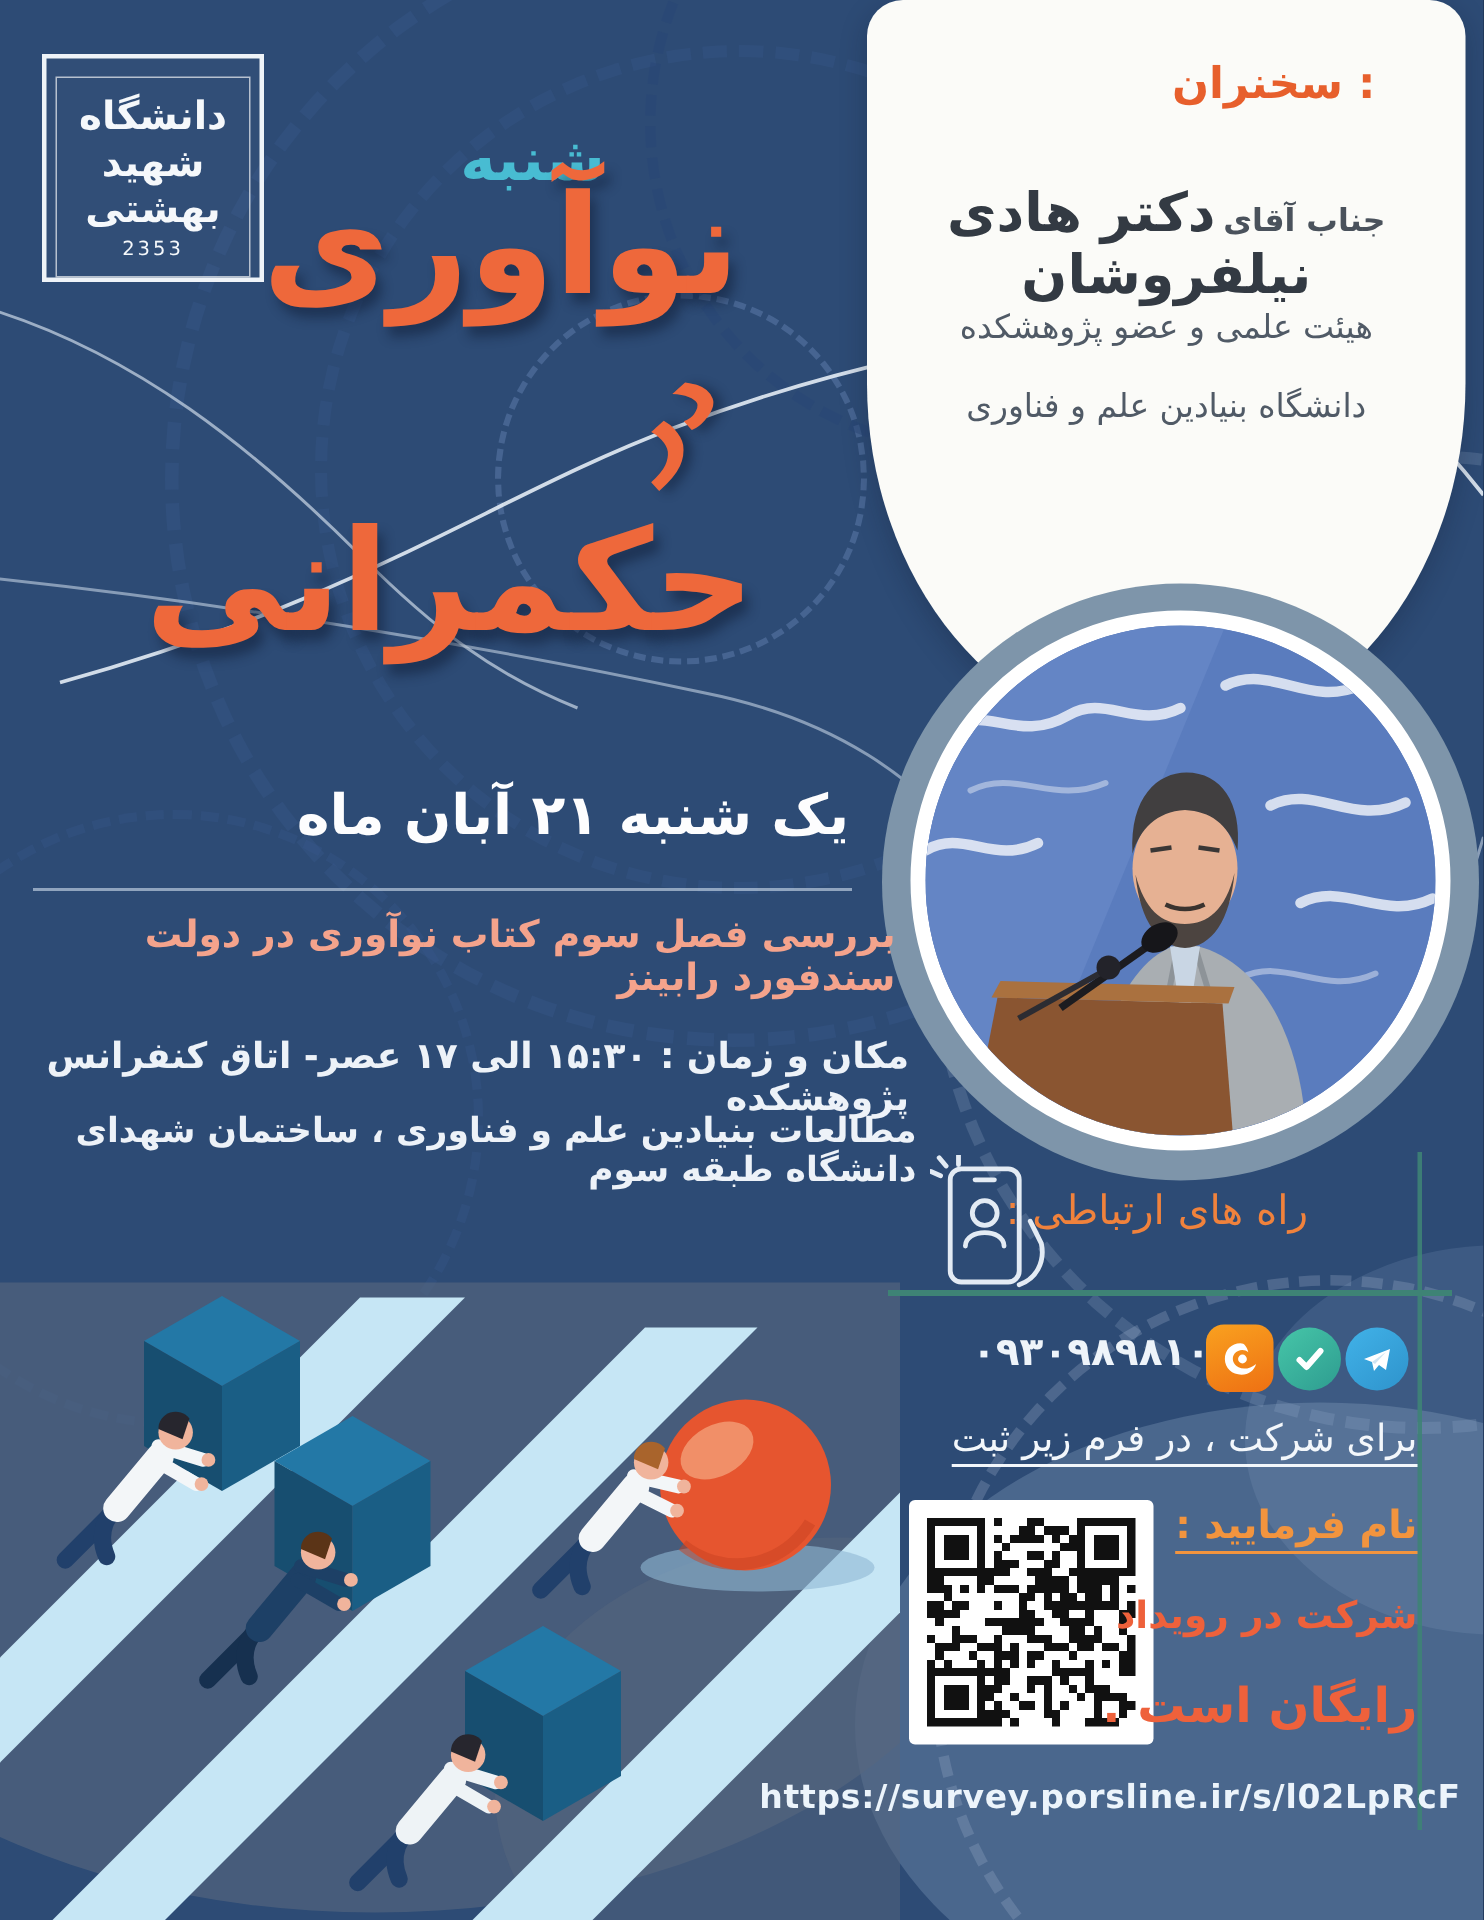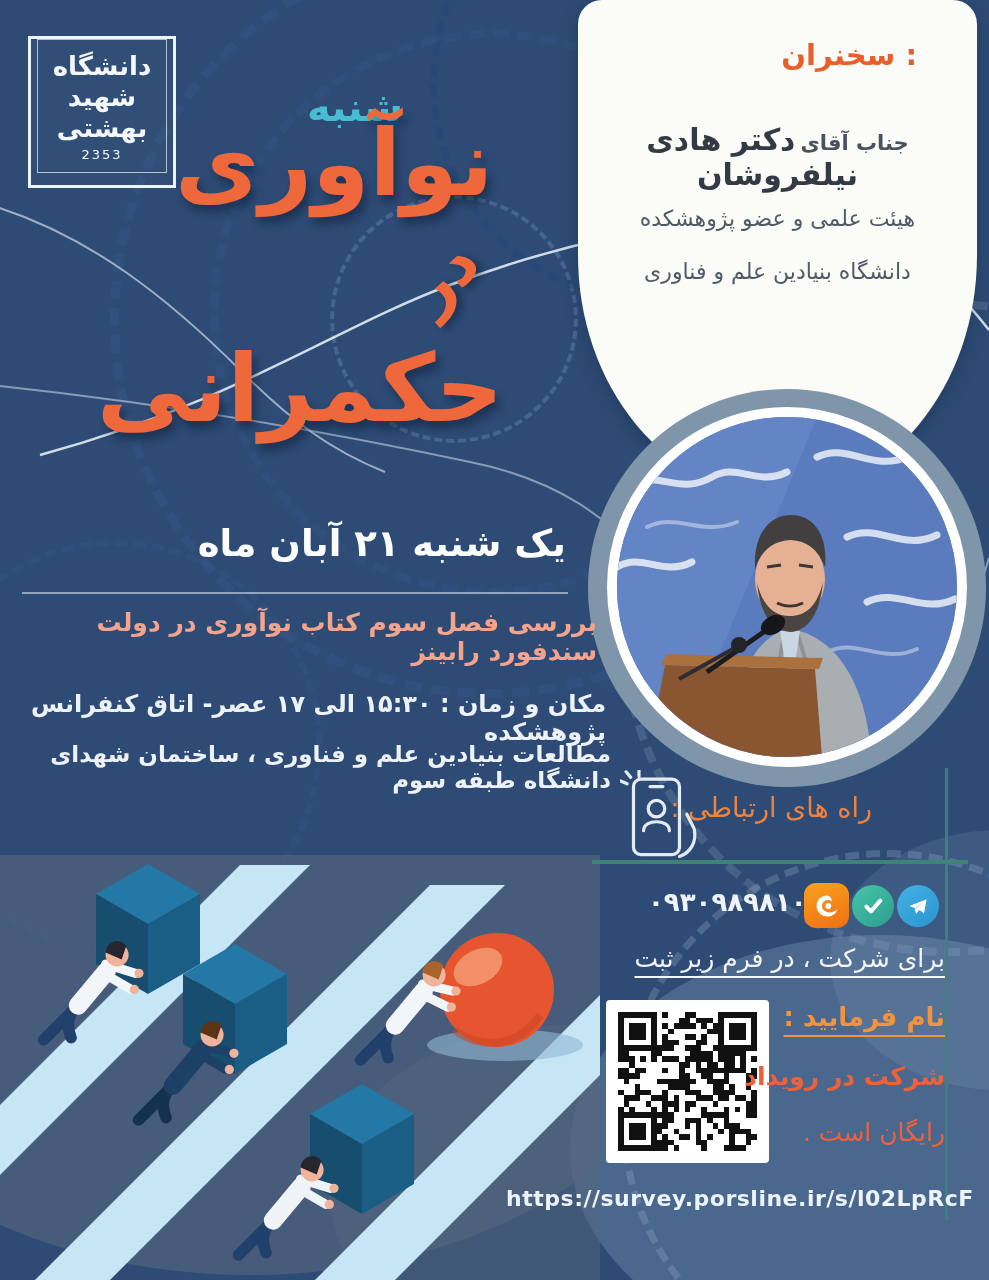--- a/index.html
+++ b/index.html
@@ -13,21 +13,21 @@
   .dc1{left:110px;top:-60px;width:740px;height:740px;border:9px dashed rgba(56,88,138,.40);}
   .dc2{left:210px;top:30px;width:550px;height:550px;border:8px dashed rgba(56,88,138,.34);}
   .dc3{left:330px;top:195px;width:240px;height:240px;border:4px dashed rgba(125,155,205,.32);}
   .dc4{left:620px;top:300px;width:640px;height:640px;border:8px dashed rgba(190,205,228,.17);}
   .dc5{left:620px;top:850px;width:520px;height:520px;border:7px dashed rgba(190,205,228,.22);}
   .dc6{left:-90px;top:540px;width:400px;height:400px;border:6px dashed rgba(56,88,138,.36);}
   .dc7{left:430px;top:-140px;width:430px;height:430px;border:7px dashed rgba(40,70,118,.45);}
   
   .logo{
     left:28px;top:36px;width:148px;height:152px;border:3px solid #eef3f8;
-    box-sizing:border-box;display:flex;flex-direction:column;align-items:center;justify-content:flex-start;
+    box-sizing:border-box;display:flex;flex-direction:column;align-items:center;justify-content:flex-end;
     color:#f5f8fb;z-index:6;background:rgba(255,255,255,0.02);
   }
   .logo .inner{border:1px solid rgba(255,255,255,.65);width:128px;height:132px;display:flex;flex-direction:column;align-items:center;justify-content:center;gap:1px;}
   .logo .l{font-size:26px;font-weight:bold;line-height:30px;}
   .logo .yr{font-size:13px;margin-top:3px;letter-spacing:2px;}
   
   .kicker{left:230px;top:84px;width:250px;text-align:center;font-size:40px;font-weight:bold;color:#48bcd2;z-index:6;}
   .t1{left:175px;top:106px;width:400px;text-align:left;font-size:92px;font-weight:bold;color:#ee683b;
       text-shadow:4px 7px 8px rgba(10,22,45,.45);z-index:6;line-height:1.25;}
   .tconn{left:408px;top:238px;font-size:64px;font-weight:bold;color:#ee683b;transform:rotate(-42deg);
@@ -36,21 +36,21 @@
       text-shadow:4px 7px 8px rgba(10,22,45,.45);z-index:6;line-height:1.5;}
   
   .panel{
     left:578px;top:0;width:399px;height:495px;background:#fbfbf8;z-index:3;
     border-radius:24px 24px 200px 200px / 24px 24px 240px 240px;
     box-shadow:0 6px 18px rgba(10,20,40,.25);
   }
   .speaker-label{position:absolute;right:60px;top:38px;font-size:29px;font-weight:bold;color:#e75f2c;}
   .speaker-name-row{position:absolute;right:0;left:0;top:122px;text-align:center;direction:rtl;}
   .speaker-prefix{font-size:21px;color:#4a525c;font-weight:600;}
-  .speaker-name{font-size:30px;color:#333a43;font-weight:bold;}
+  .speaker-name{font-size:36px;color:#333a43;font-weight:bold;}
   .speaker-affils{position:absolute;right:0;left:0;top:192px;text-align:center;direction:rtl;}
   .speaker-affils div{font-size:22px;color:#505a66;line-height:53px;font-weight:500;}
   
   .slate-circle{left:588px;top:389px;width:398px;height:398px;border-radius:50%;background:#7e95aa;z-index:4;}
   .photo{left:607px;top:407px;width:340px;height:340px;border-radius:50%;border:10px solid #ffffff;
          overflow:hidden;z-index:5;background:#5a7cbe;}
   
   .date{right:423px;top:522px;font-size:37px;font-weight:600;color:#fdfdfe;direction:rtl;z-index:6;}
   .divider{left:22px;top:592px;width:546px;height:2px;background:rgba(225,238,250,.55);z-index:6;}
   .topic{right:392px;top:608px;font-size:25px;font-weight:bold;color:#f4a38c;direction:rtl;z-index:6;}
@@ -66,21 +66,21 @@
   .eitaa{width:45px;height:45px;border-radius:12px;background:linear-gradient(160deg,#f9a11f,#ee7013);display:flex;align-items:center;justify-content:center;}
   .bale{width:42px;height:42px;border-radius:50%;background:linear-gradient(140deg,#46c6a8,#2e9c90);display:flex;align-items:center;justify-content:center;}
   .telegram{width:42px;height:42px;border-radius:50%;background:linear-gradient(140deg,#41b2e8,#2e93cc);display:flex;align-items:center;justify-content:center;}
   .cta1{right:44px;top:944px;font-size:25px;font-weight:normal;color:#f3f7fb;direction:rtl;z-index:6;
         text-decoration:underline;text-underline-offset:9px;text-decoration-thickness:2px;}
   .cta2{right:44px;top:1002px;font-size:26px;font-weight:bold;color:#f2943e;direction:rtl;z-index:6;
         text-decoration:underline;text-underline-offset:9px;text-decoration-thickness:2px;}
   .qr-card{left:606px;top:1000px;width:163px;height:163px;background:#ffffff;border-radius:4px;z-index:6;
            display:flex;align-items:center;justify-content:center;}
   .note1{right:44px;top:1062px;font-size:25px;font-weight:bold;color:#ee613b;direction:rtl;z-index:6;}
-  .note2{right:44px;top:1118px;font-size:25px;font-weight:normal;color:#ee613b;direction:rtl;z-index:6;}
+  .note2{right:44px;top:1118px;font-size:32px;font-weight:bold;color:#ee613b;direction:rtl;z-index:6;}
   .url{left:505px;top:1186px;width:470px;text-align:center;font-size:22px;font-weight:bold;color:#ecf4fb;
        direction:ltr;letter-spacing:.5px;z-index:6;}
   .illu{left:0;top:855px;z-index:2;}
   svg{display:block;}
 </style>
 </head>
 <body>
 
 <div class="poster">
 

